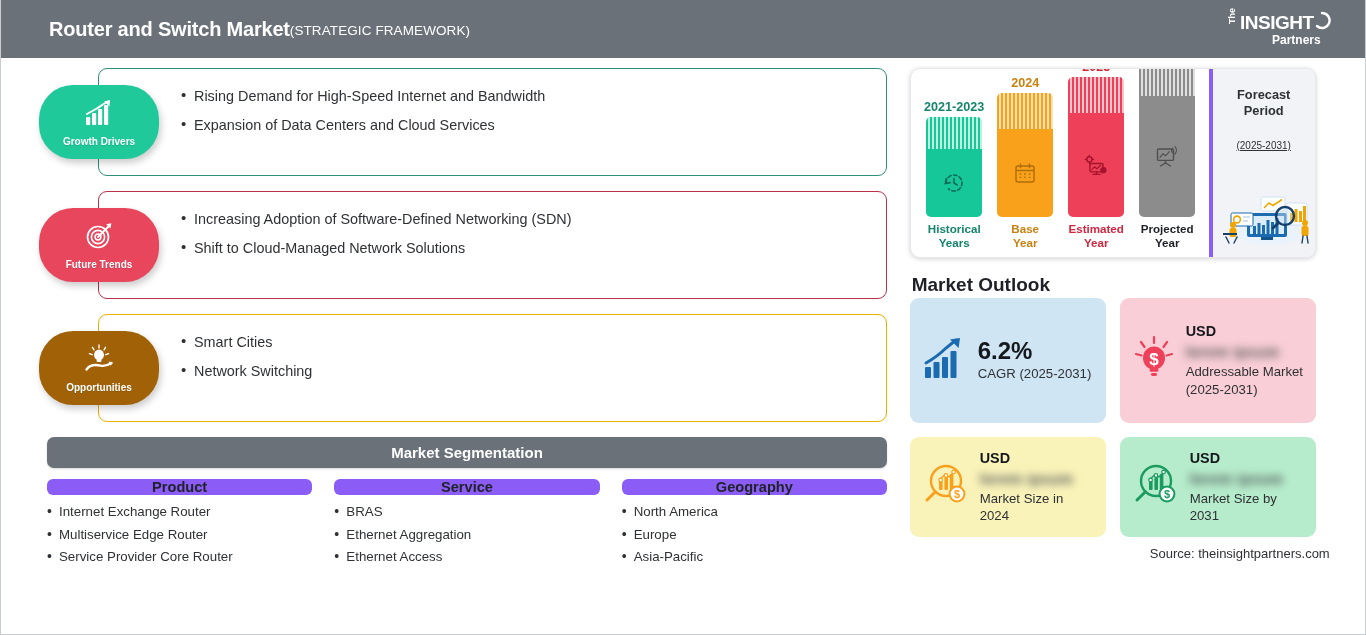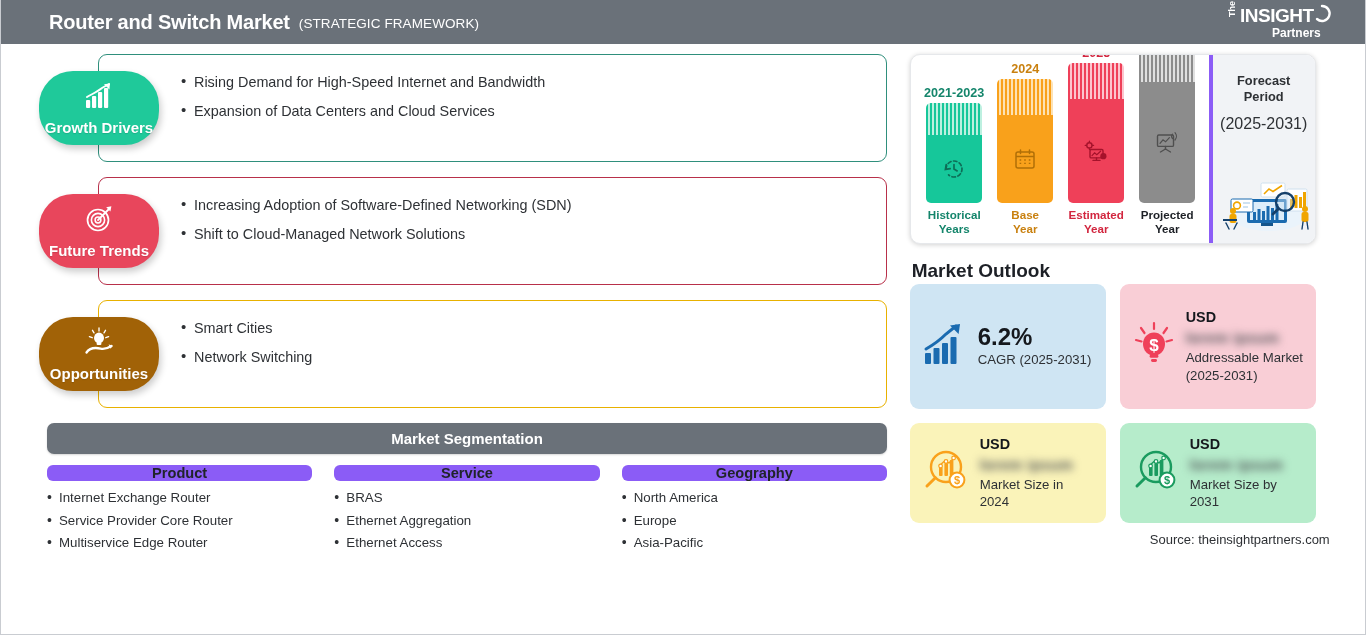--- a/index.html
+++ b/index.html
@@ -14,32 +14,32 @@
   .page {
     width:1366px; height:635px;
     position:relative;
     background:#fff;
     border:1px solid #c9ccd1;
     border-top:none;
   }
 
   
   .header {
-    height:44px; width:100%;
+    height:58px; width:100%;
     background:#6a7179;
     display:flex; align-items:center;
     padding:0 18px 0 48px;
     position:relative;
   }
   .hdr-title {
     font-size:20px; font-weight:bold; color:#ffffff;
     letter-spacing:-0.2px;
   }
   .hdr-sub {
-    font-size:13.5px; color:#ffffff; margin-left:9px;
+    font-size:13.5px; color:#ffffff; 
     letter-spacing:0.1px; position:relative; top:1px;
   }
   .logo {
     position:absolute; right:24px; top:50%; transform:translateY(-50%);
     width:120px; height:44px;
   }
 
   
   .body-wrap { display:flex; width:100%; height:577px; padding:10px 0 0 0; }
   .left-col { width:900px; position:relative; padding-left:46px; }
@@ -68,21 +68,21 @@
     background:#1fc99a;
     display:flex; flex-direction:column;
     align-items:center; justify-content:center;
     box-shadow:2px 4px 7px rgba(0,0,0,.20);
     z-index:5;
   }
   .badge.red { background:#e8465c; }
   .badge.orange { background:#a16207; }
   .badge-ico { height:28px; display:flex; align-items:flex-end; }
   .badge-label {
-    color:#fff; font-size:15px; font-weight:bold;
+    color:#fff; font-size:10px; font-weight:bold;
     margin-top:10px; white-space:nowrap;
     text-shadow:0 1px 1px rgba(0,0,0,.13);
   }
   .bullets { padding:18px 0 0 82px; }
   .bullets li {
     list-style:none; font-size:14.4px; color:#2e3135;
     margin-bottom:11px; position:relative; padding-left:13px;
     line-height:1.25;
   }
   .bullets li:before {
@@ -141,21 +141,21 @@
   .tl-cap { font-size:11.6px; font-weight:bold; text-align:center; margin-top:5px; line-height:1.15; }
 
   .tl-forecast {
     width:106px; background:#f1f3f6;
     border-left:4px solid #8b5cf6;
     display:flex; flex-direction:column;
     align-items:center; padding-top:18px;
     position:relative;
   }
   .tl-fc-t { font-size:12.8px; font-weight:bold; color:#2e3135; text-align:center; line-height:1.28; }
-  .tl-fc-s { font-size:16px; color:#2e3135; margin-top:9px; }
+  .tl-fc-s { font-size:10px; color:#2e3135; margin-top:20px;text-decoration:underline; }
   .tl-fc-img { position:absolute; bottom:6px; left:4px; }
 
   
   .mo-title {
     font-size:19px; font-weight:bold; color:#1d2026;
     margin:16px 0 2px 4px;
   }
   .mo-grid { display:flex; flex-wrap:wrap; gap:14px; width:420px; margin-left:2px; }
   .mo-card {
     width:196px; height:125px; border-radius:9px;
@@ -269,22 +269,22 @@
       </div>
 
       <div class="seg-wrap">
         <div class="seg-header">Market Segmentation</div>
         <div class="seg-cols">
 
           <div class="seg-col">
             <div class="seg-col-head">Product</div>
             <ul class="seg-items">
               <li>Internet Exchange Router</li>
+              <li>Multiservice Edge Router</li>
               <li>Service Provider Core Router</li>
-              <li>Multiservice Edge Router</li>
             </ul>
           </div>
 
           <div class="seg-col">
             <div class="seg-col-head">Service</div>
             <ul class="seg-items">
               <li>BRAS</li>
               <li>Ethernet Aggregation</li>
               <li>Ethernet Access</li>
             </ul>

